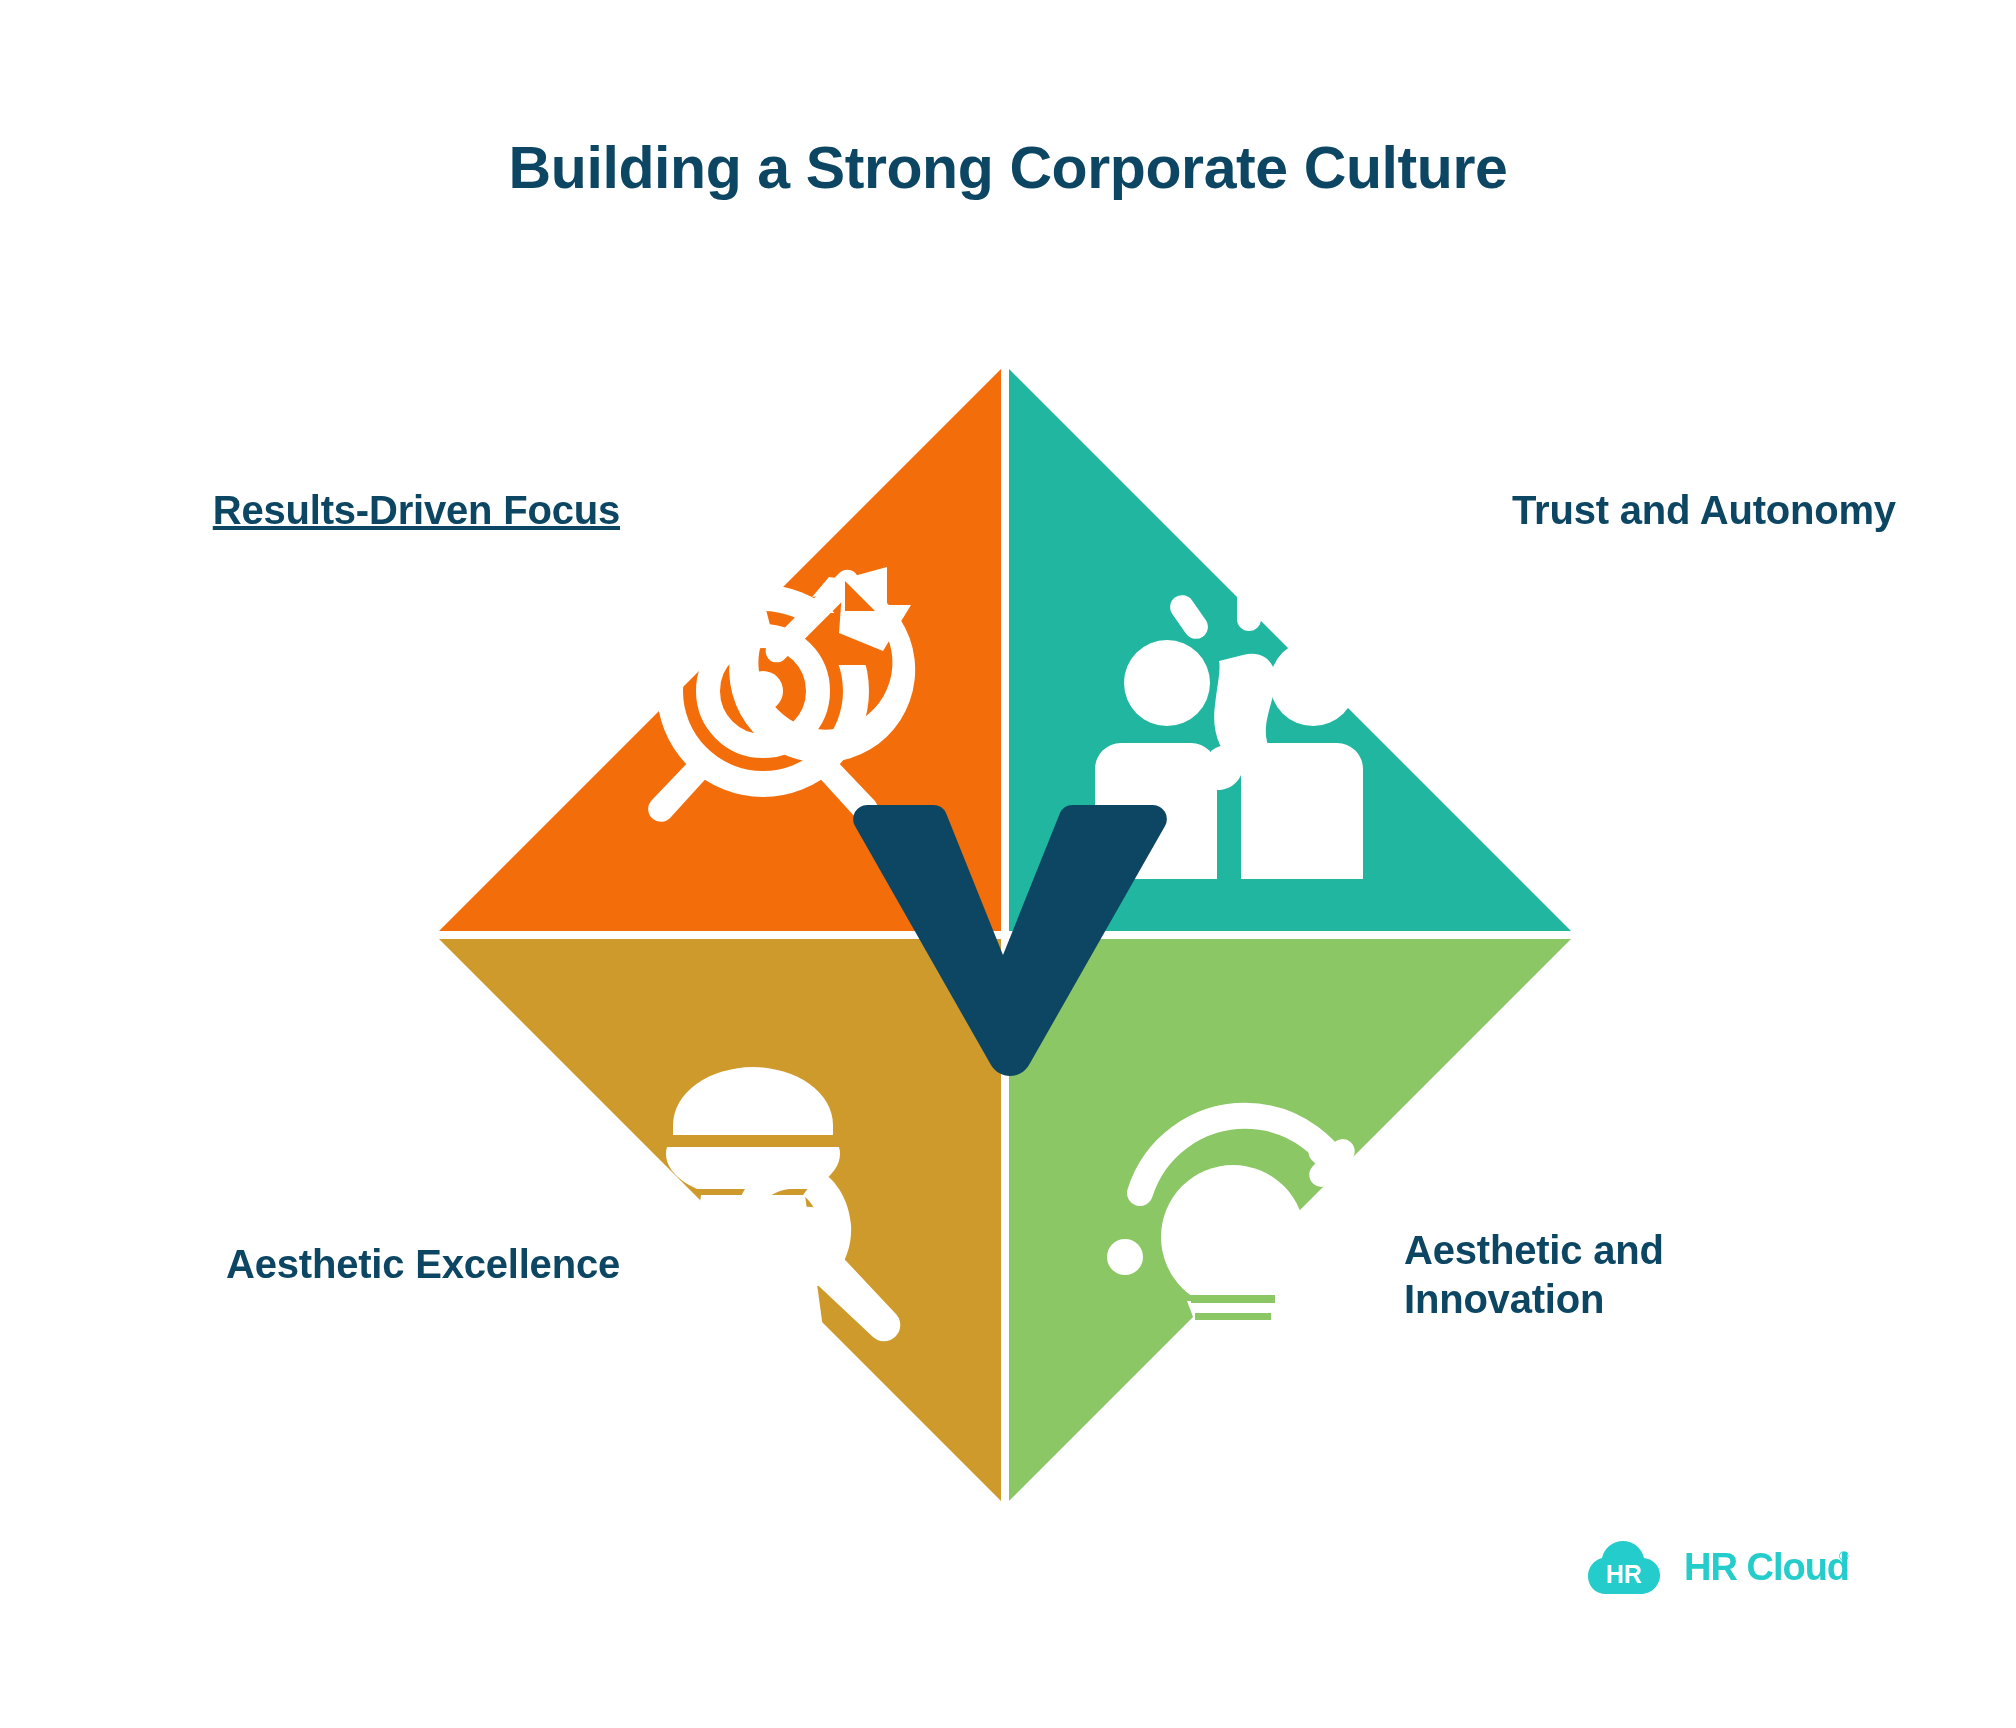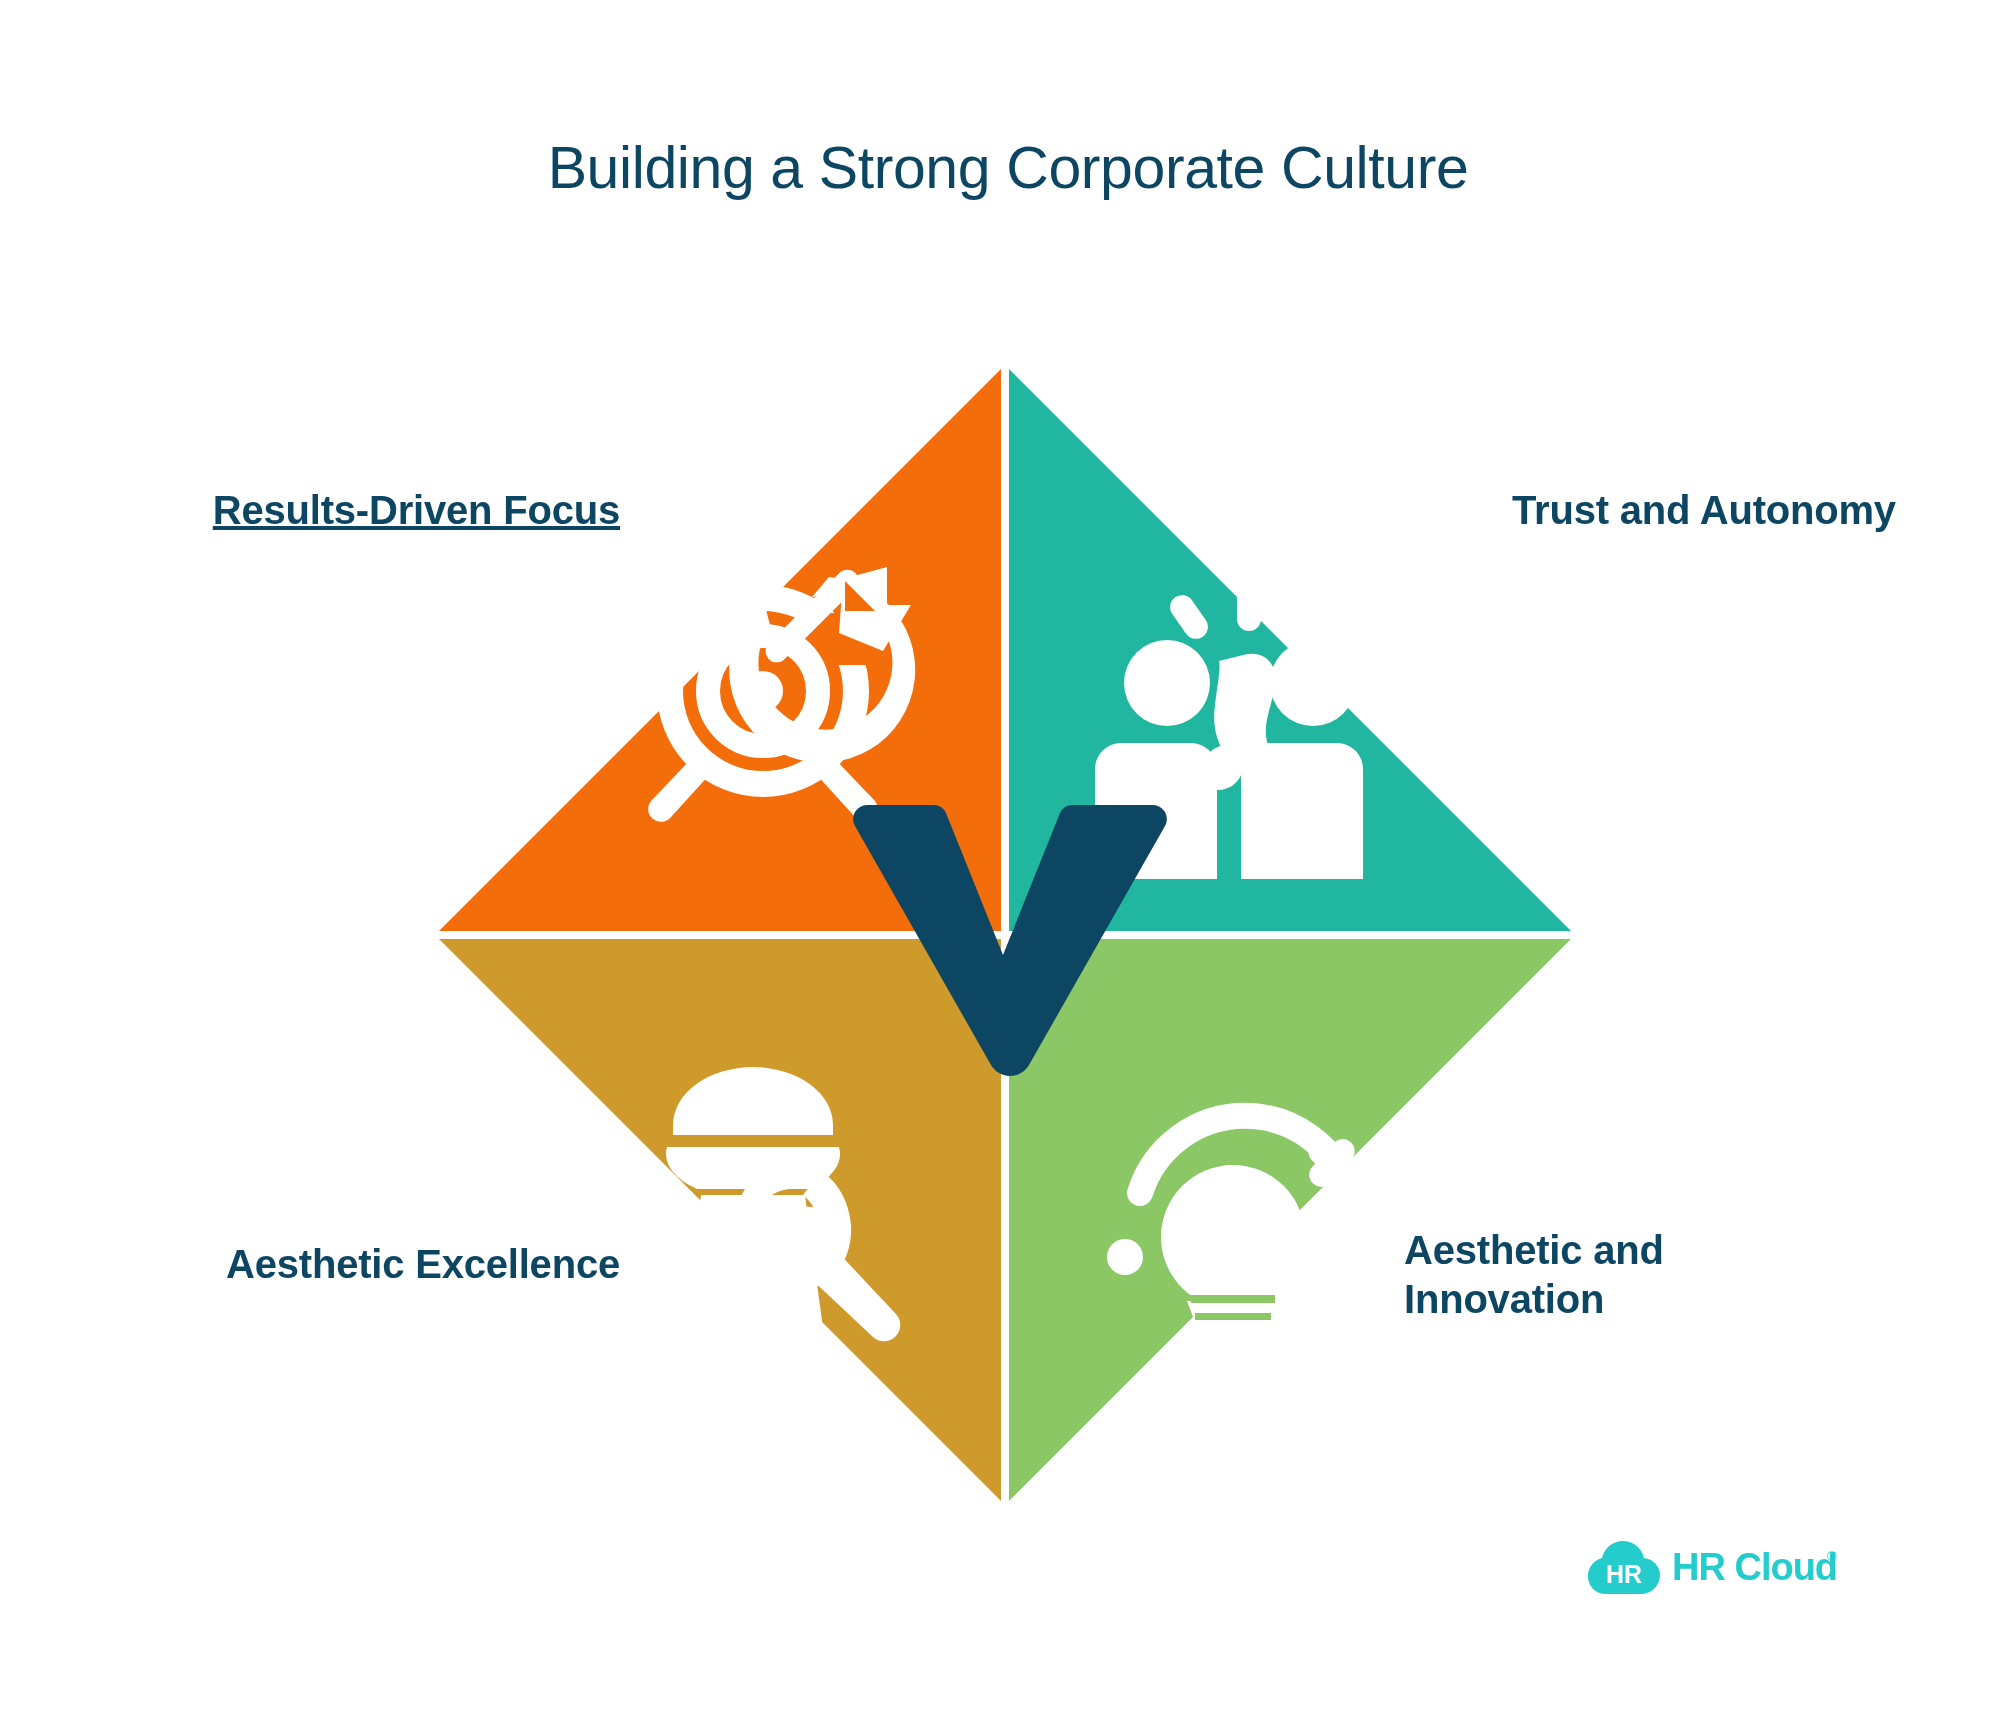--- a/index.html
+++ b/index.html
@@ -16,21 +16,21 @@
     -webkit-font-smoothing: antialiased;
   }
 
   #page-title {
     position: absolute;
     top: 136px;
     left: 0;
     width: 2016px;
     text-align: center;
     font-size: 59px;
-    font-weight: normal;
+    font-weight: bold;
     color: #0c4662;
     letter-spacing: -0.4px;
     line-height: 1.1;
   }
 
   
   #diamond-stage {
     position: absolute;
     left: 435px;
     top: 365px;
@@ -80,21 +80,21 @@
     text-align: left;
   }
 
   
   #hr-cloud-logo {
     position: absolute;
     left: 1588px;
     top: 1540px;
     display: flex;
     align-items: center;
-    gap: 12px;
+    gap: 24px;
   }
   #hr-cloud-mark { display: block; }
   #hr-cloud-wordmark { display: block; }
 </style>
 </head>
 <body>
 
 <div id="page-title">Building a Strong Corporate Culture</div>
 
 <div id="diamond-stage">

